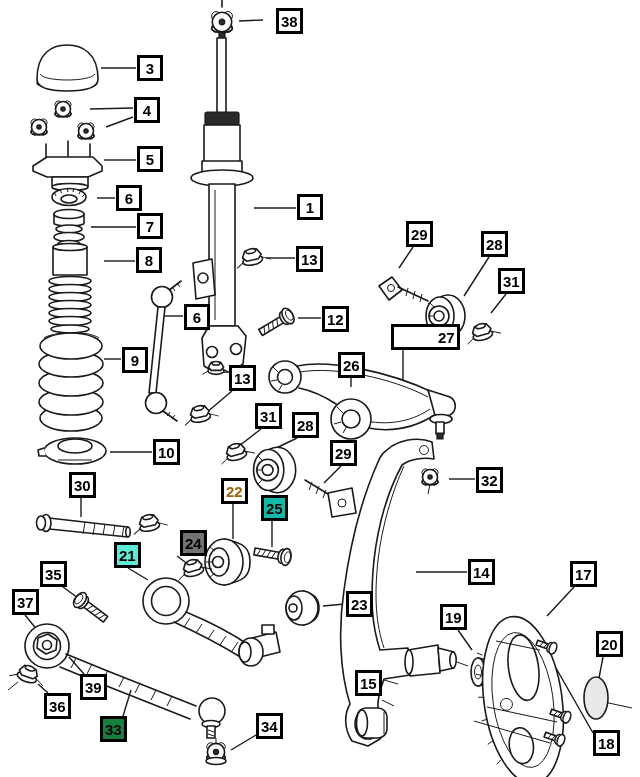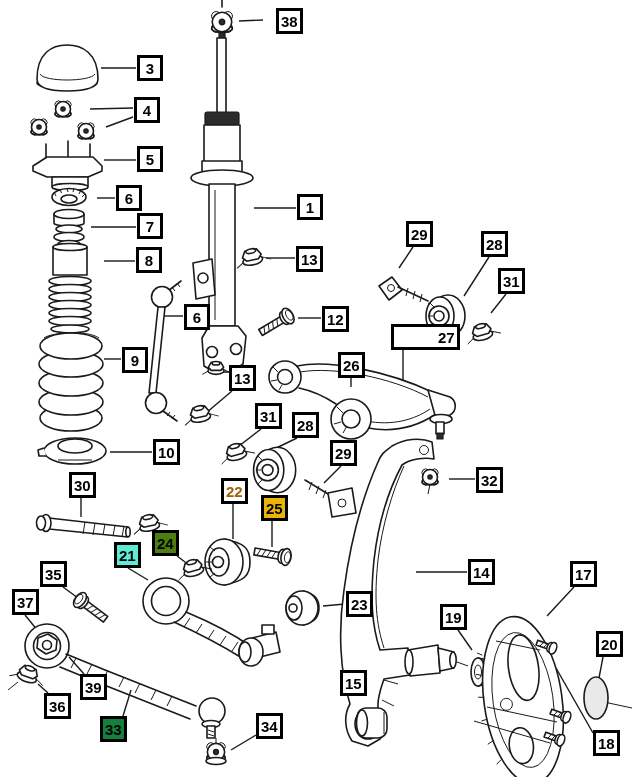--- a/index.html
+++ b/index.html
@@ -404,31 +404,31 @@
       <div class="callout" style="left: 391px; top: 324px; border-color: rgb(0, 0, 0); background: rgb(255, 255, 255); color: rgb(0, 0, 0); padding-left: 44px;">27</div>
       <div class="callout" style="left: 338px; top: 337px; border-color: rgb(0, 0, 0); background: rgb(255, 255, 255); color: rgb(0, 0, 0); margin-top: 15px;">26</div>
       <div class="callout" style="left: 122px; top: 347px; border-color: rgb(0, 0, 0); background: rgb(255, 255, 255); color: rgb(0, 0, 0);">9</div>
       <div class="callout" style="left: 229px; top: 365px; border-color: rgb(0, 0, 0); background: rgb(255, 255, 255); color: rgb(0, 0, 0);">13</div>
       <div class="callout" style="left: 255px; top: 403px; border-color: rgb(0, 0, 0); background: rgb(255, 255, 255); color: rgb(0, 0, 0);">31</div>
       <div class="callout" style="left: 292px; top: 412px; border-color: rgb(0, 0, 0); background: rgb(255, 255, 255); color: rgb(0, 0, 0);">28</div>
       <div class="callout" style="left: 330px; top: 440px; border-color: rgb(0, 0, 0); background: rgb(255, 255, 255); color: rgb(0, 0, 0);">29</div>
       <div class="callout" style="left: 153px; top: 439px; border-color: rgb(0, 0, 0); background: rgb(255, 255, 255); color: rgb(0, 0, 0);">10</div>
       <div class="callout" style="left: 69px; top: 472px; border-color: rgb(0, 0, 0); background: rgb(255, 255, 255); color: rgb(0, 0, 0);">30</div>
       <div class="callout" style="left: 221px; top: 478px; border-color: rgb(0, 0, 0); background: rgb(255, 255, 255); color: #a16207;">22</div>
-      <div class="callout" style="left: 261px; top: 495px; border-color: rgb(0, 0, 0); background: #eab308; color: rgb(0, 0, 0);">25</div>
-      <div class="callout" style="left: 152px; top: 530px; border-color: rgb(0, 0, 0); background: #4d7c0f; color: rgb(0, 0, 0);">24</div>
+      <div class="callout" style="left: 261px; top: 495px; border-color: rgb(0, 0, 0); background: #14b8a6; color: rgb(0, 0, 0);">25</div>
+      <div class="callout" style="left: 180px; top: 530px; border-color: rgb(0, 0, 0); background: #737373; color: rgb(0, 0, 0);">24</div>
       <div class="callout" style="left: 114px; top: 542px; border-color: rgb(0, 0, 0); background: #5eead4; color: rgb(0, 0, 0);">21</div>
       <div class="callout" style="left: 40px; top: 561px; border-color: rgb(0, 0, 0); background: rgb(255, 255, 255); color: rgb(0, 0, 0);">35</div>
       <div class="callout" style="left: 12px; top: 589px; border-color: rgb(0, 0, 0); background: rgb(255, 255, 255); color: rgb(0, 0, 0);">37</div>
       <div class="callout" style="left: 44px; top: 693px; border-color: rgb(0, 0, 0); background: rgb(255, 255, 255); color: rgb(0, 0, 0);">36</div>
       <div class="callout" style="left: 80px; top: 674px; border-color: rgb(0, 0, 0); background: rgb(255, 255, 255); color: rgb(0, 0, 0);">39</div>
       <div class="callout" style="left: 100px; top: 716px; border-color: rgb(0, 0, 0); background: #15803d; color: rgb(0, 0, 0);">33</div>
       <div class="callout" style="left: 256px; top: 713px; border-color: rgb(0, 0, 0); background: rgb(255, 255, 255); color: rgb(0, 0, 0);">34</div>
       <div class="callout" style="left: 346px; top: 591px; border-color: rgb(0, 0, 0); background: rgb(255, 255, 255); color: rgb(0, 0, 0);">23</div>
-      <div class="callout" style="left: 340px; top: 670px; border-color: rgb(0, 0, 0); background: rgb(255, 255, 255); color: rgb(0, 0, 0);">15</div>
+      <div class="callout" style="left: 355px; top: 670px; border-color: rgb(0, 0, 0); background: rgb(255, 255, 255); color: rgb(0, 0, 0);">15</div>
       <div class="callout" style="left: 468px; top: 559px; border-color: rgb(0, 0, 0); background: rgb(255, 255, 255); color: rgb(0, 0, 0);">14</div>
       <div class="callout" style="left: 476px; top: 467px; border-color: rgb(0, 0, 0); background: rgb(255, 255, 255); color: rgb(0, 0, 0);">32</div>
       <div class="callout" style="left: 440px; top: 604px; border-color: rgb(0, 0, 0); background: rgb(255, 255, 255); color: rgb(0, 0, 0);">19</div>
       <div class="callout" style="left: 570px; top: 561px; border-color: rgb(0, 0, 0); background: rgb(255, 255, 255); color: rgb(0, 0, 0);">17</div>
       <div class="callout" style="left: 596px; top: 631px; border-color: rgb(0, 0, 0); background: rgb(255, 255, 255); color: rgb(0, 0, 0);">20</div>
       <div class="callout" style="left: 593px; top: 730px; border-color: rgb(0, 0, 0); background: rgb(255, 255, 255); color: rgb(0, 0, 0);">18</div>
     </div>
 </div>
 
 </body></html>

